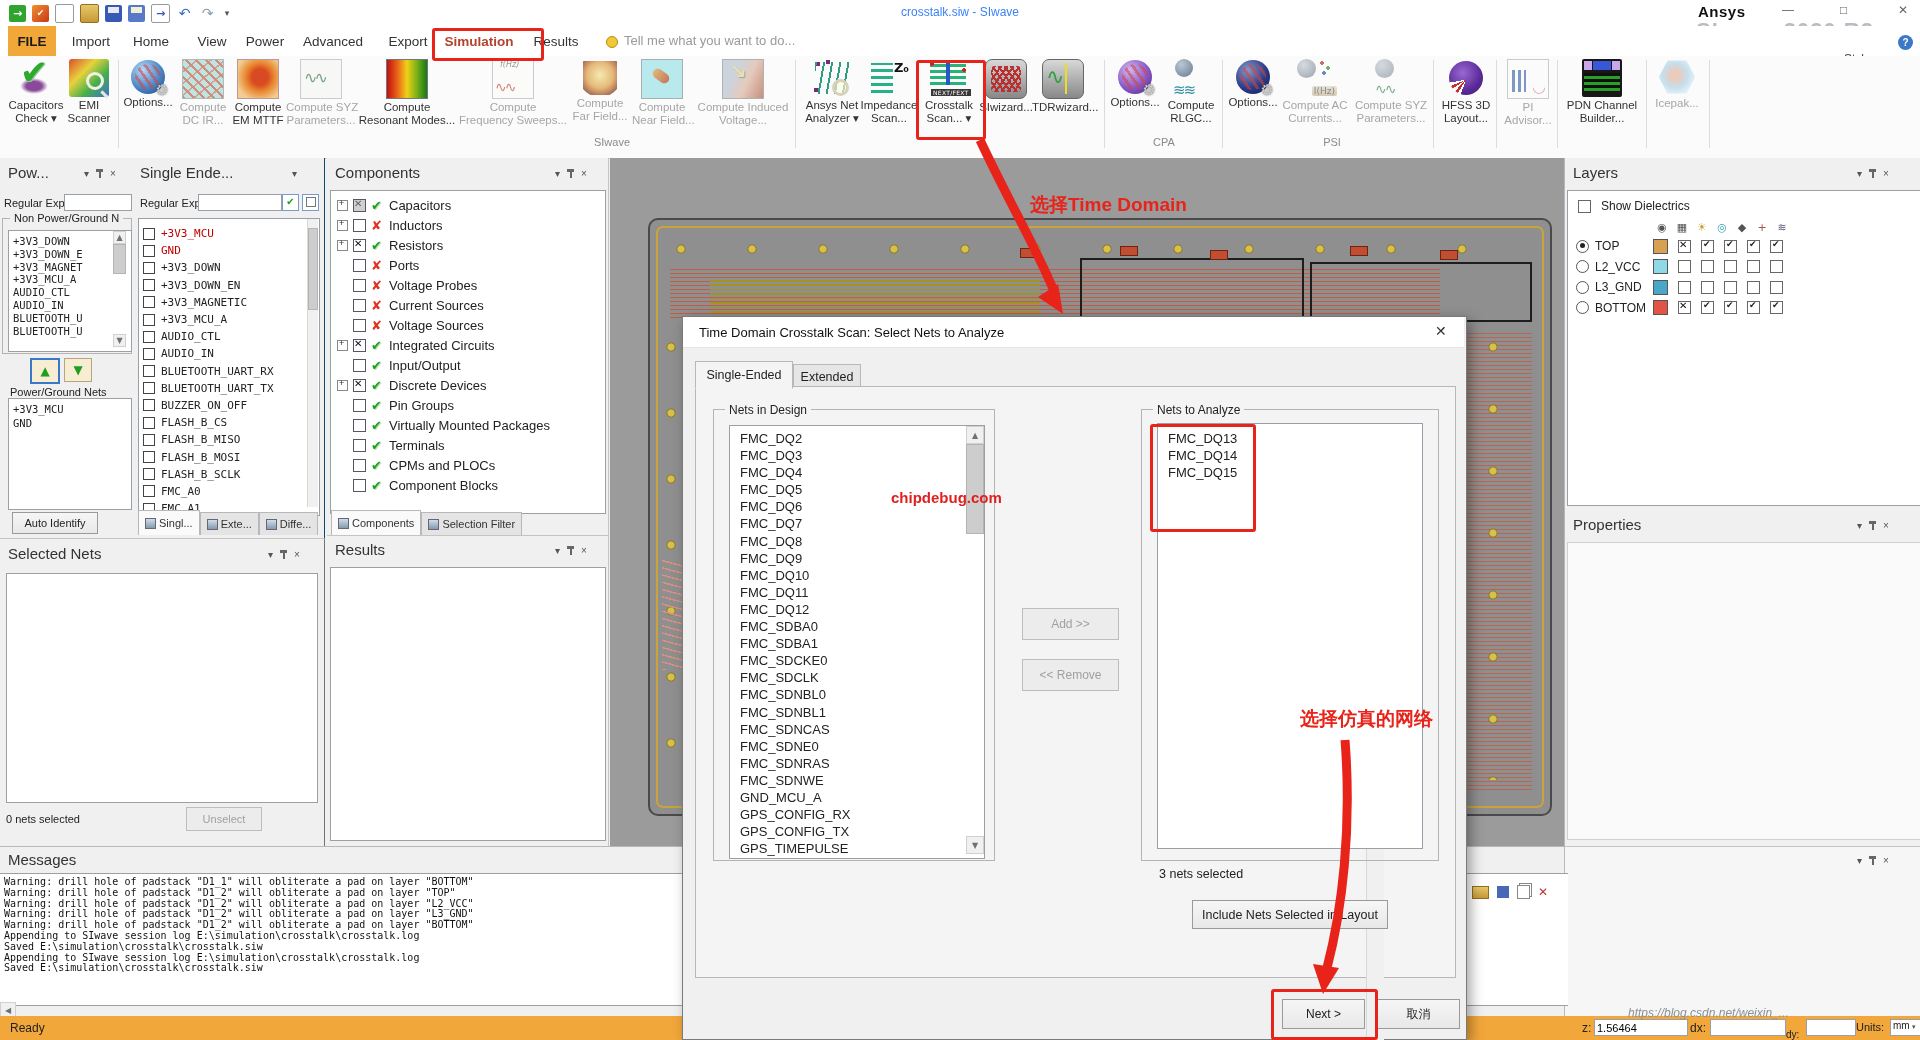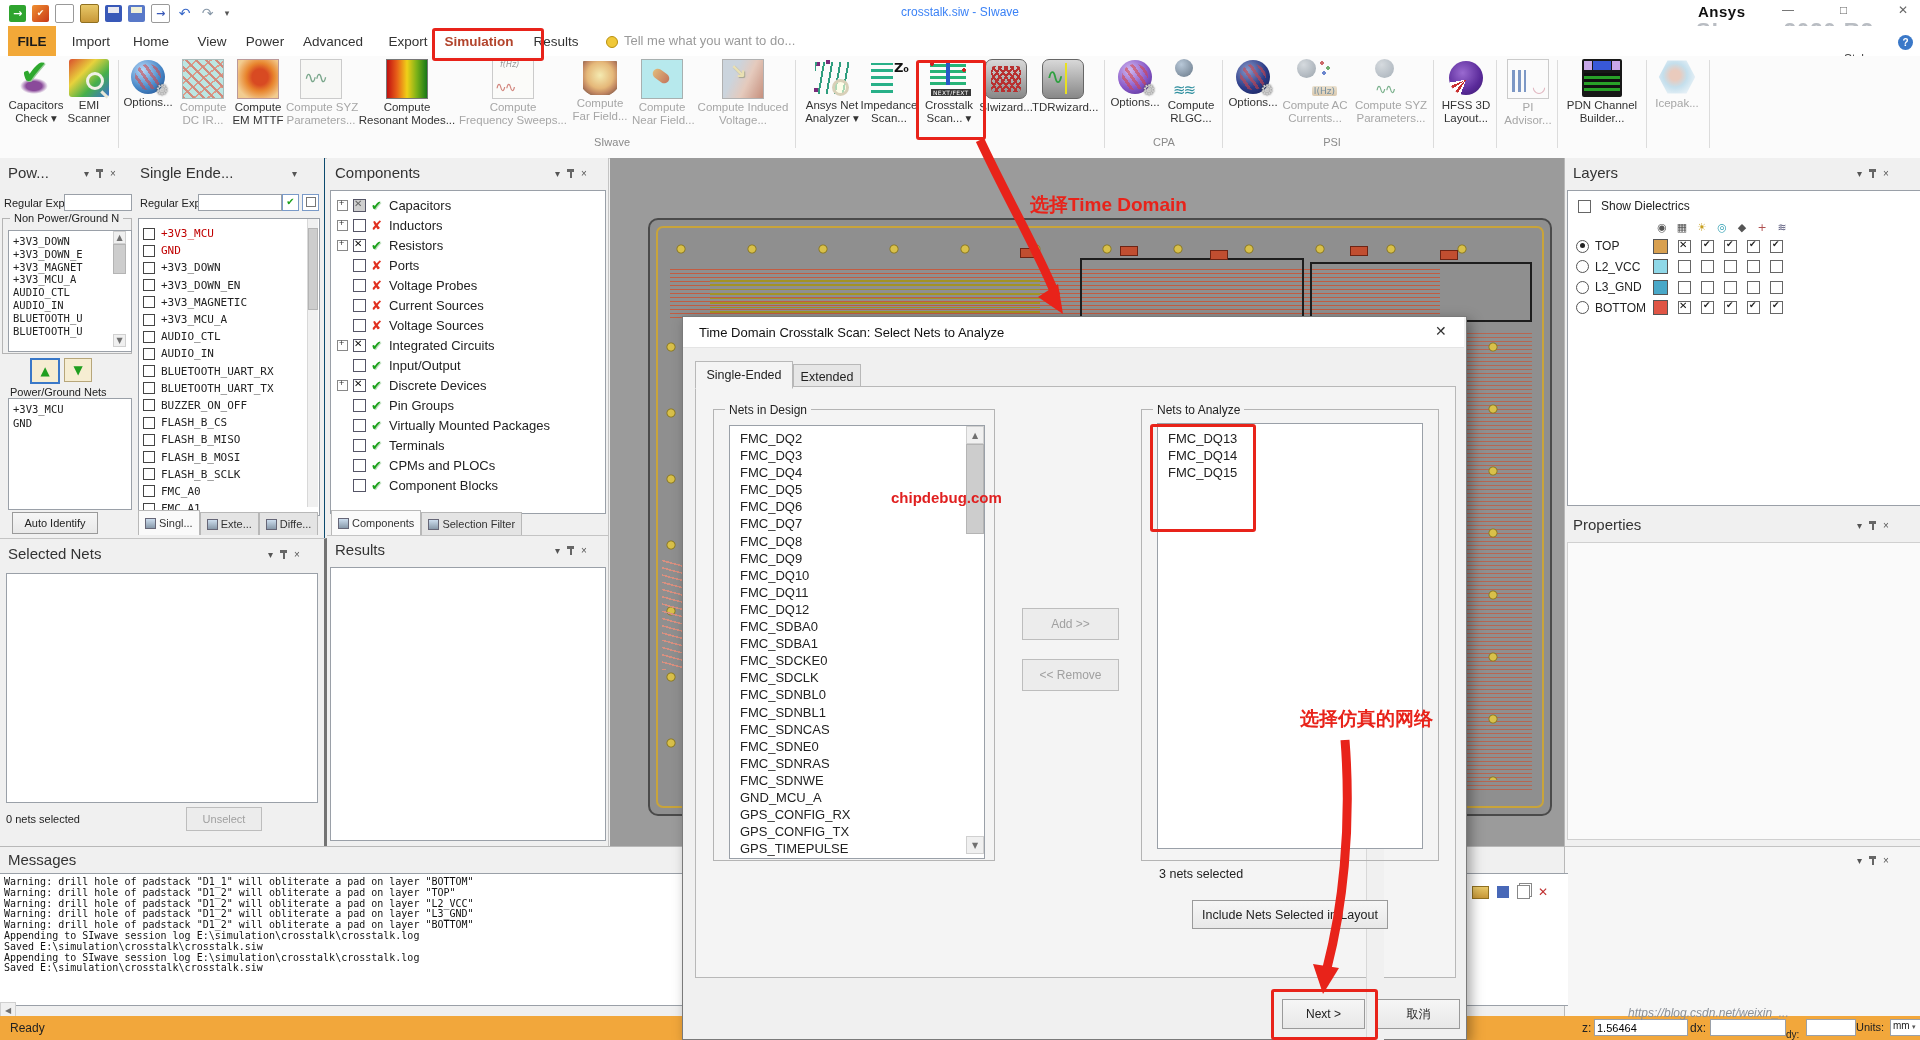--- a/index.html
+++ b/index.html
@@ -588,21 +588,21 @@
           <span class="ti"></span>
           <span>Exte...</span>
         </div>
       <div class="dtab">
           <span class="ti"></span>
           <span>Diffe...</span>
         </div>
     </div>
   </div>
 
-  <div class="abs" style="left:0;top:538px;width:324px;height:308px;background:#f0f0f0;border-right:3px solid #737373;border-top:1px solid #c4c4c4;">
+  <div class="abs" style="left:0;top:538px;width:324px;height:308px;background:#f0f0f0;border-right:1px solid #737373;border-top:1px solid #c4c4c4;">
     <div class="abs ptitle" style="left:8px;top:6px;">Selected Nets</div>
     <div class="abs pbtns" style="left:268px;top:10px;">
       <span class="glyph">▾</span>
         <span class="pin"></span>
         <span>×</span>
     </div>
     <div class="abs panelbox" style="left:6px;top:34px;width:310px;height:228px;"></div>
     <div class="abs" style="left:6px;top:274px;font-size:11px;">0 nets selected</div>
     <div class="abs btn disabled" style="left:186px;top:268px;width:74px;height:22px;font-size:11px;">Unselect</div>
   </div>

